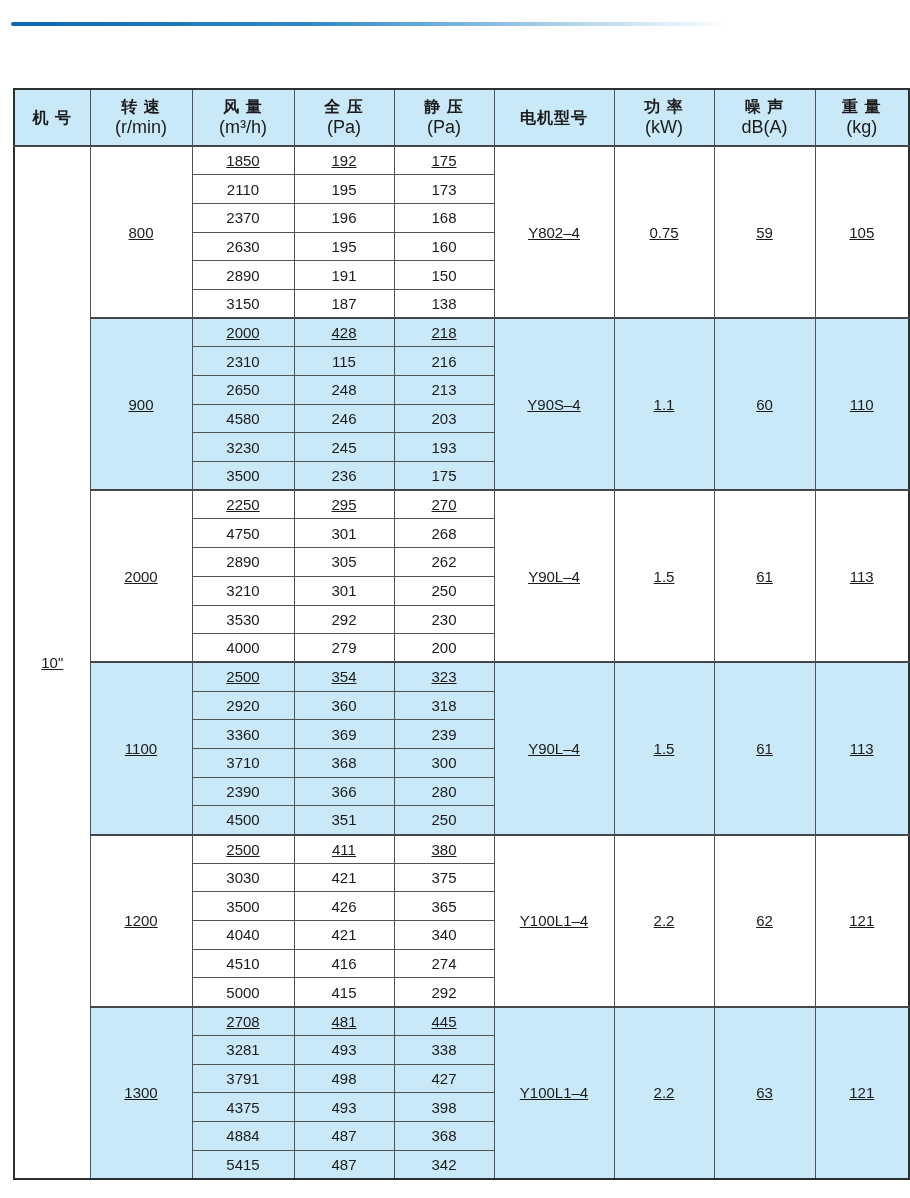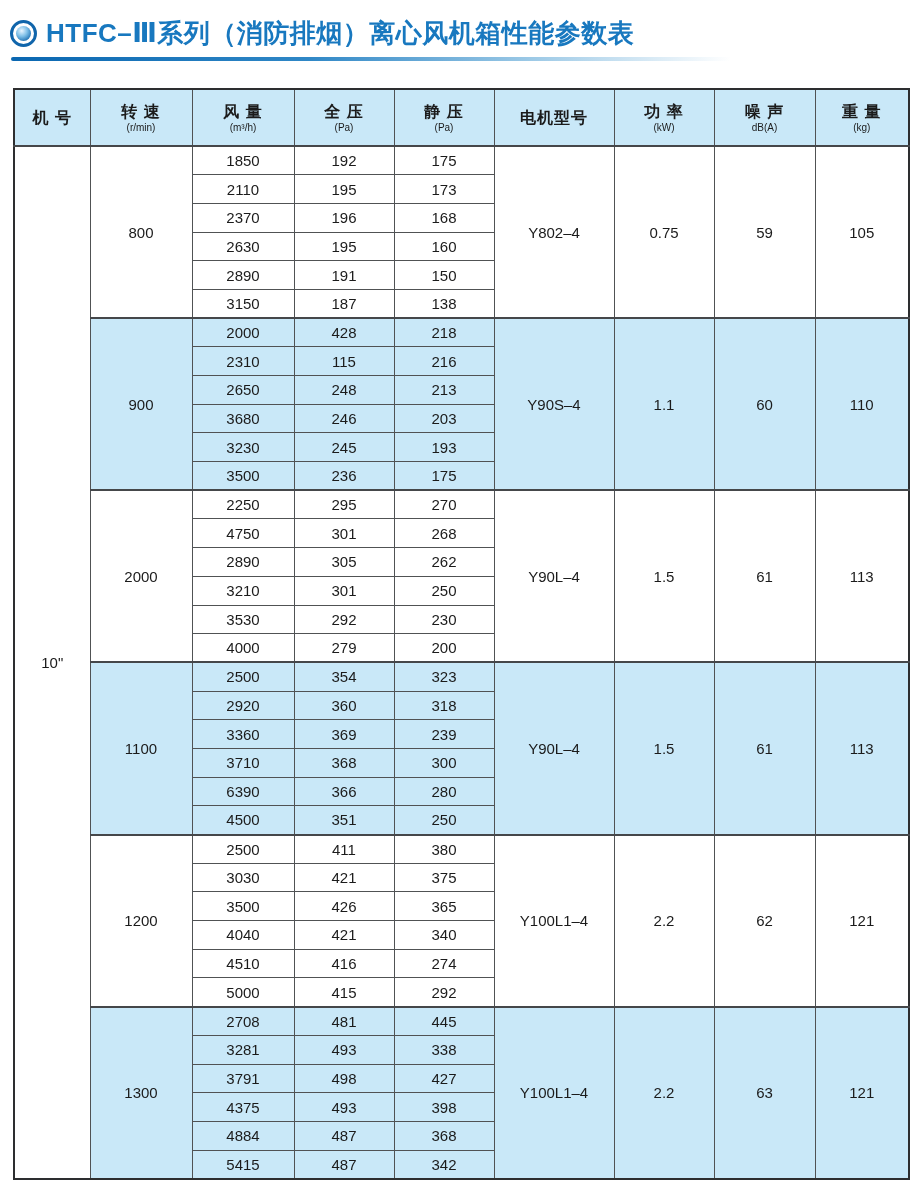--- a/index.html
+++ b/index.html
@@ -45,39 +45,33 @@
   table.spec th, table.spec td {
     border: 1px solid #505254;
     text-align: center; vertical-align: middle;
     color: #1b1b1b;
     font-size: 15px;
     padding: 0;
   }
   thead tr { height: 57px; }
   thead th { background: #c9e8f8; font-weight: bold; margin-left: 30px; }
   thead .h1 { font-size: 16px; line-height: 1.25; letter-spacing: 1px; }
-  thead .h2 { font-size: 10px; font-weight: normal; line-height: 1.2; letter-spacing: 0; }
+  thead .h2 { font-size: 18px; font-weight: normal; line-height: 1.2; letter-spacing: 0; }
   tbody tr { height: 28.7px; }
-  tbody tr.group-start td { border-top: 2px solid #45474a; }
+  tbody tr.group-start td { border-top: 2px solid #45474a; text-decoration: underline; }
   tbody tr.shaded td { background: #c9e8f8; }
   td.machine-cell { background: #ffffff !important; font-size: 15px; }
   td.speed-cell, td.motor-cell, td.power-cell, td.noise-cell, td.weight-cell { font-size: 15px; }
 </style>
 </head>
 <body>
 
 <div class="page">
 
   <div class="title-block">
-    <div class="title-row">
-      <span class="bullseye">
-        <span class="bullseye-core"></span>
-      </span>
-      <span class="page-title">HTFC–Ⅲ系列（消防排烟）离心风机箱性能参数表</span>
-    </div>
     <div class="title-underline"></div>
   </div>
 
   <table class="spec">
     <colgroup>
       <col style="width:76px">
         <col style="width:102px">
         <col style="width:102px">
       <col style="width:100px">
         <col style="width:100px">
@@ -175,21 +169,21 @@
           <td>2310</td>
           <td>115</td>
           <td>216</td>
         </tr>
         <tr class="shaded">
           <td>2650</td>
           <td>248</td>
           <td>213</td>
         </tr>
         <tr class="shaded">
-          <td>3680</td>
+          <td>4580</td>
           <td>246</td>
           <td>203</td>
         </tr>
         <tr class="shaded">
           <td>3230</td>
           <td>245</td>
           <td>193</td>
         </tr>
         <tr class="shaded">
           <td>3500</td>
@@ -250,21 +244,21 @@
           <td>3360</td>
           <td>369</td>
           <td>239</td>
         </tr>
         <tr class="shaded">
           <td>3710</td>
           <td>368</td>
           <td>300</td>
         </tr>
         <tr class="shaded">
-          <td>6390</td>
+          <td>2390</td>
           <td>366</td>
           <td>280</td>
         </tr>
         <tr class="shaded">
           <td>4500</td>
           <td>351</td>
           <td>250</td>
         </tr>
         <tr class="group-start">
           <td class="speed-cell" rowspan="6">1200</td>

